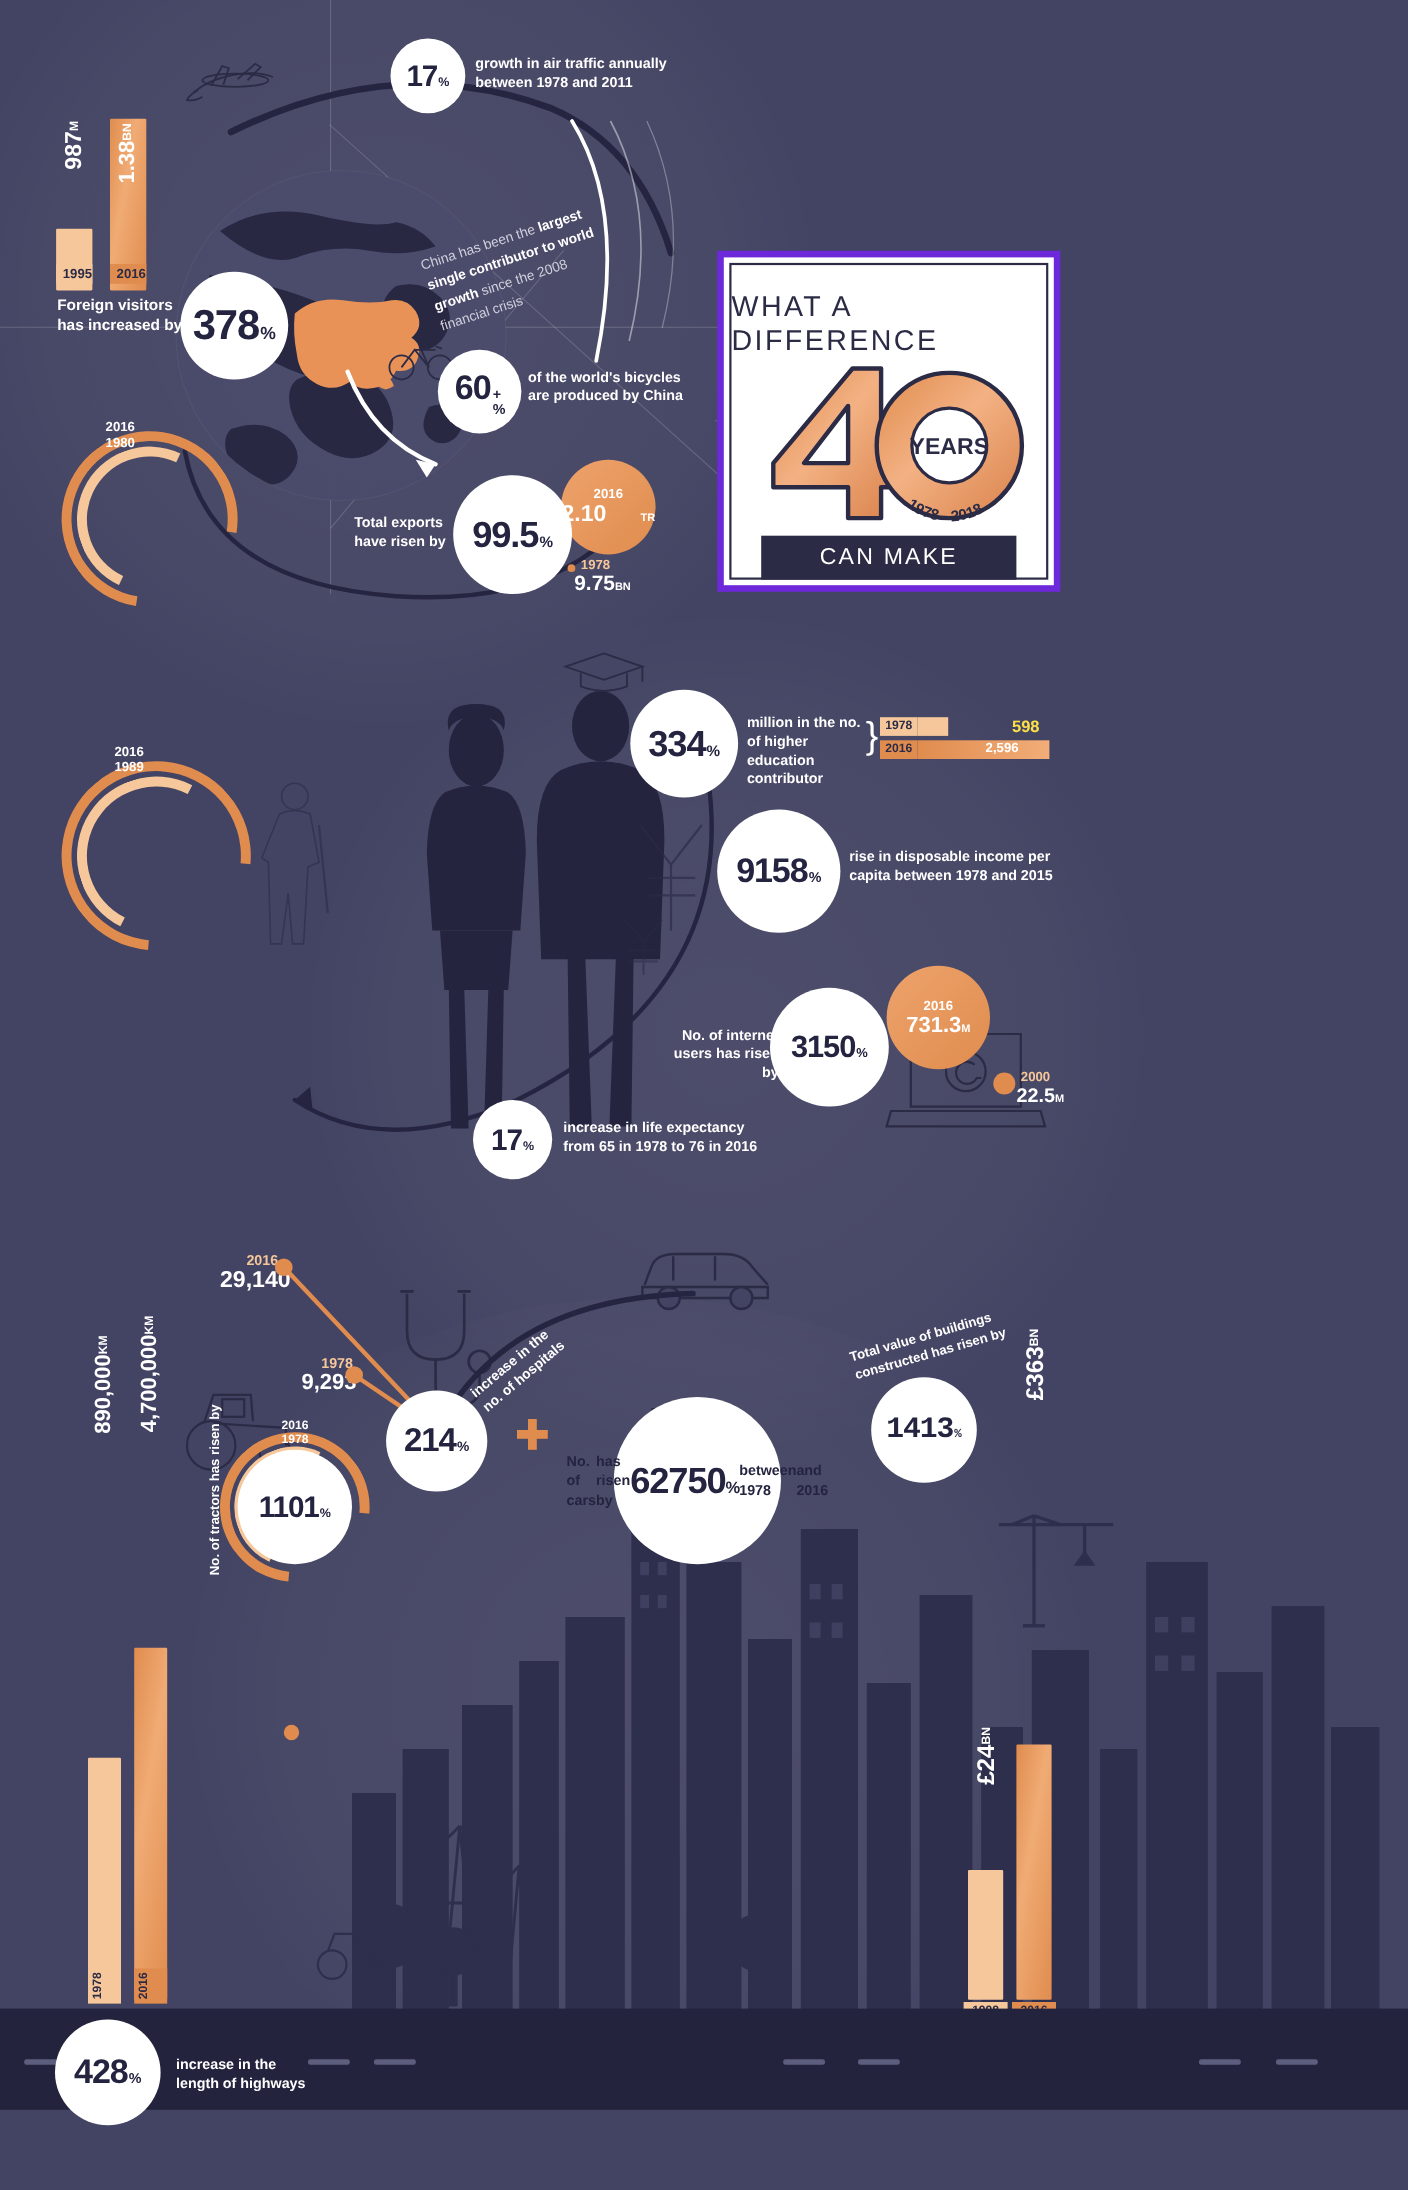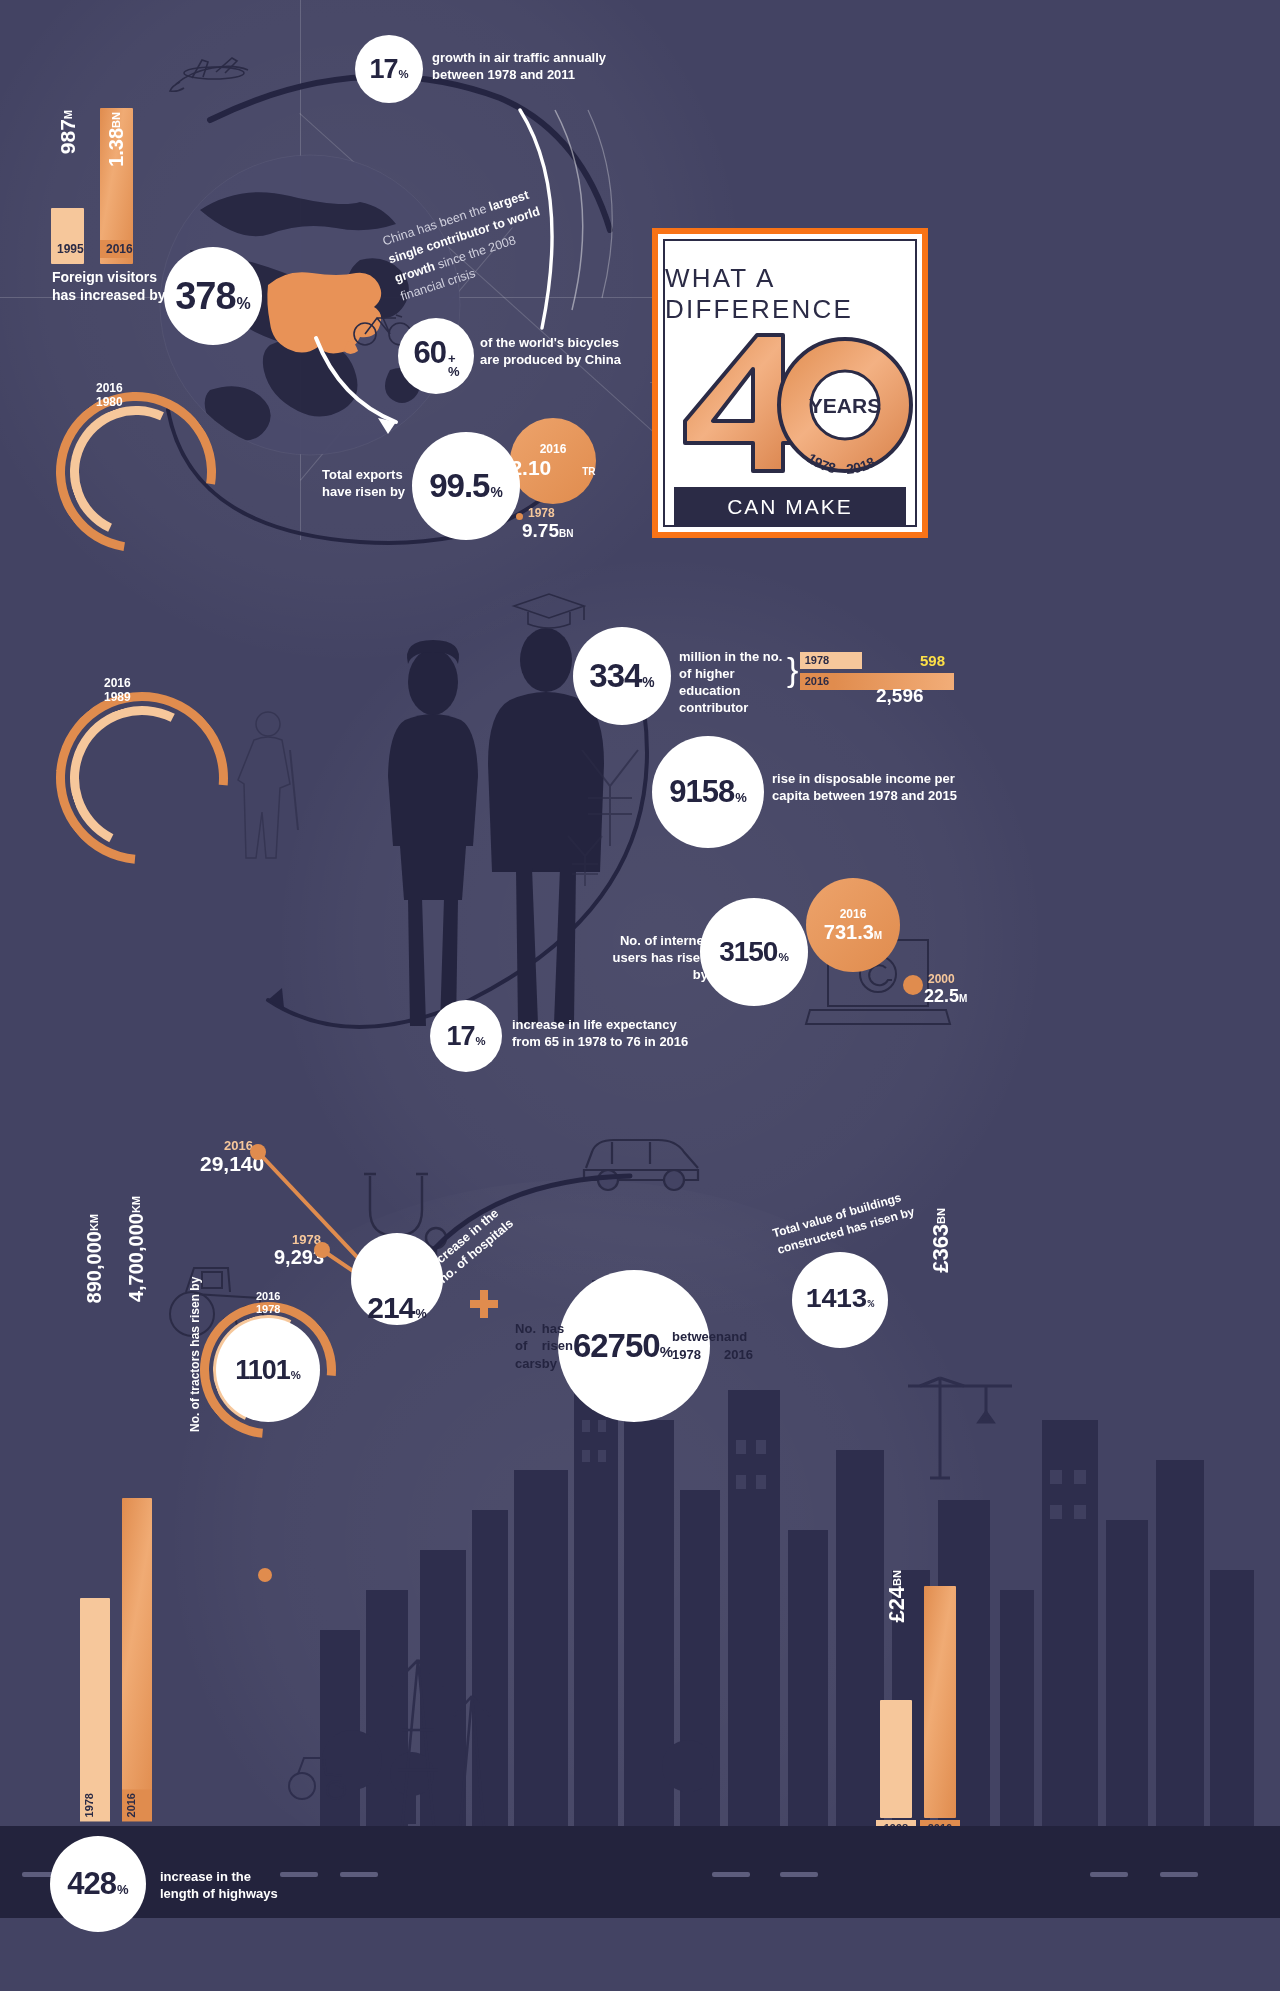--- a/index.html
+++ b/index.html
@@ -47,22 +47,22 @@
             font-weight: bold; letter-spacing: 0px; }
   .yearbox { position: absolute; font-size: 12px; font-weight: bold; color: #2b2b46;
              background: #f6c79b; padding: 2px 6px; }
   .yearbox.dark { background: #e08c4e; color:#2b2b46; }
 
   
   .ring { position: absolute; border-radius: 50%; border-style: solid; }
 
   
   #logo-panel {
-    position: absolute; left: 652px; top: 228px; width: 276px; height: 310px;
-    background: #f97316; padding: 6px; z-index: 40;
+    position: absolute; left: 652px; top: 228px; width: 312px; height: 310px;
+    background: #6d28d9; padding: 6px; z-index: 40;
   }
   #logo-inner {
     width: 100%; height: 100%; background: #ffffff; padding: 5px;
   }
   #logo-face { width: 100%; height: 100%; border: 2px solid #2b2b46; background:#fff;
                display:flex; flex-direction:column; align-items:center; }
   #logo-title { margin-top: 22px; font-size: 26px; letter-spacing: 2.2px; color: #2b2b46;
                 font-weight: normal; }
   #logo-40 { position: relative; width: 250px; height: 150px; margin-top: 4px; }
   #logo-can { margin-top: 8px; background:#2b2b46; color:#fff; font-size:21px;
@@ -336,21 +336,21 @@
   <div style="position:absolute; left:787px; top:650px; font-size:34px; color:#ffffff;">}</div>
 
   <div style="position:absolute; left:800px; top:652px; width:160px; height:17px;">
     <div style="position:absolute; left:0; top:0; width:34px; height:17px; background:#f6c79b; color:#2b2b46; font-size:11px; font-weight:bold; text-align:center; line-height:17px;">1978</div>
     <div style="position:absolute; left:34px; top:0; width:28px; height:17px; background:#f6c79b;"></div>
     <div style="position:absolute; left:120px; top:0; font-size:15px; font-weight:bold; color:#fde047;">598</div>
   </div>
   <div style="position:absolute; left:800px; top:673px; width:160px; height:17px;">
     <div style="position:absolute; left:0; top:0; width:34px; height:17px; background:#e08c4e; color:#2b2b46; font-size:11px; font-weight:bold; text-align:center; line-height:17px;">2016</div>
     <div style="position:absolute; left:34px; top:0; width:120px; height:17px; background:linear-gradient(90deg,#e08c4e,#f2ad78);"></div>
-    <div style="position:absolute; left:76px; top:0; font-size:19px; font-weight:bold; color:#ffffff;margin-top:12px;">2,596</div>
+    <div style="position:absolute; left:96px; top:0; font-size:12px; font-weight:bold; color:#ffffff;">2,596</div>
   </div>
 
   <svg style="position:absolute; left:564px; top:736px; width:100px; height:128px; opacity:.65;" viewBox="0 0 100 128">
     <g fill="none" stroke="#2b2b46" stroke-width="2">
       <path d="M18 14 L46 50 L74 14"></path>
         <path d="M46 50 L46 110"></path>
       <path d="M24 62 L68 62"></path>
         <path d="M24 78 L68 78"></path>
     </g>
   </svg>
@@ -561,21 +561,21 @@
   <div style="position:absolute; left:274px; top:1246px; font-size:20px; font-weight:bold; color:#ffffff;">
     <span>9,293</span>
   </div>
   <svg style="position:absolute; left:240px; top:1140px; width:180px; height:180px;" viewBox="0 0 180 180">
     <circle cx="18" cy="12" r="8" fill="#e08c4e"></circle>
     <path d="M18 12 L150 152" stroke="#e08c4e" stroke-width="4"></path>
     <circle cx="82" cy="110" r="8" fill="#e08c4e"></circle>
     <path d="M82 110 L150 156" stroke="#e08c4e" stroke-width="4"></path>
   </svg>
 
-  <div class="bubble" style="left:351px; top:1233px; width:92px; height:92px; font-size:30px;align-items:flex-end;">
+  <div class="bubble" style="left:351px; top:1264px; width:92px; height:92px; font-size:30px;">
     <span class="num">
         <span>214</span>
         <span class="pct">%</span>
       </span>
   </div>
   <div class="caption" style="left:420px; top:1216px; width:130px; transform:rotate(-40deg); font-size:12.5px;">
     <div>increase in the</div>
     <div>no. of hospitals</div>
   </div>
 

